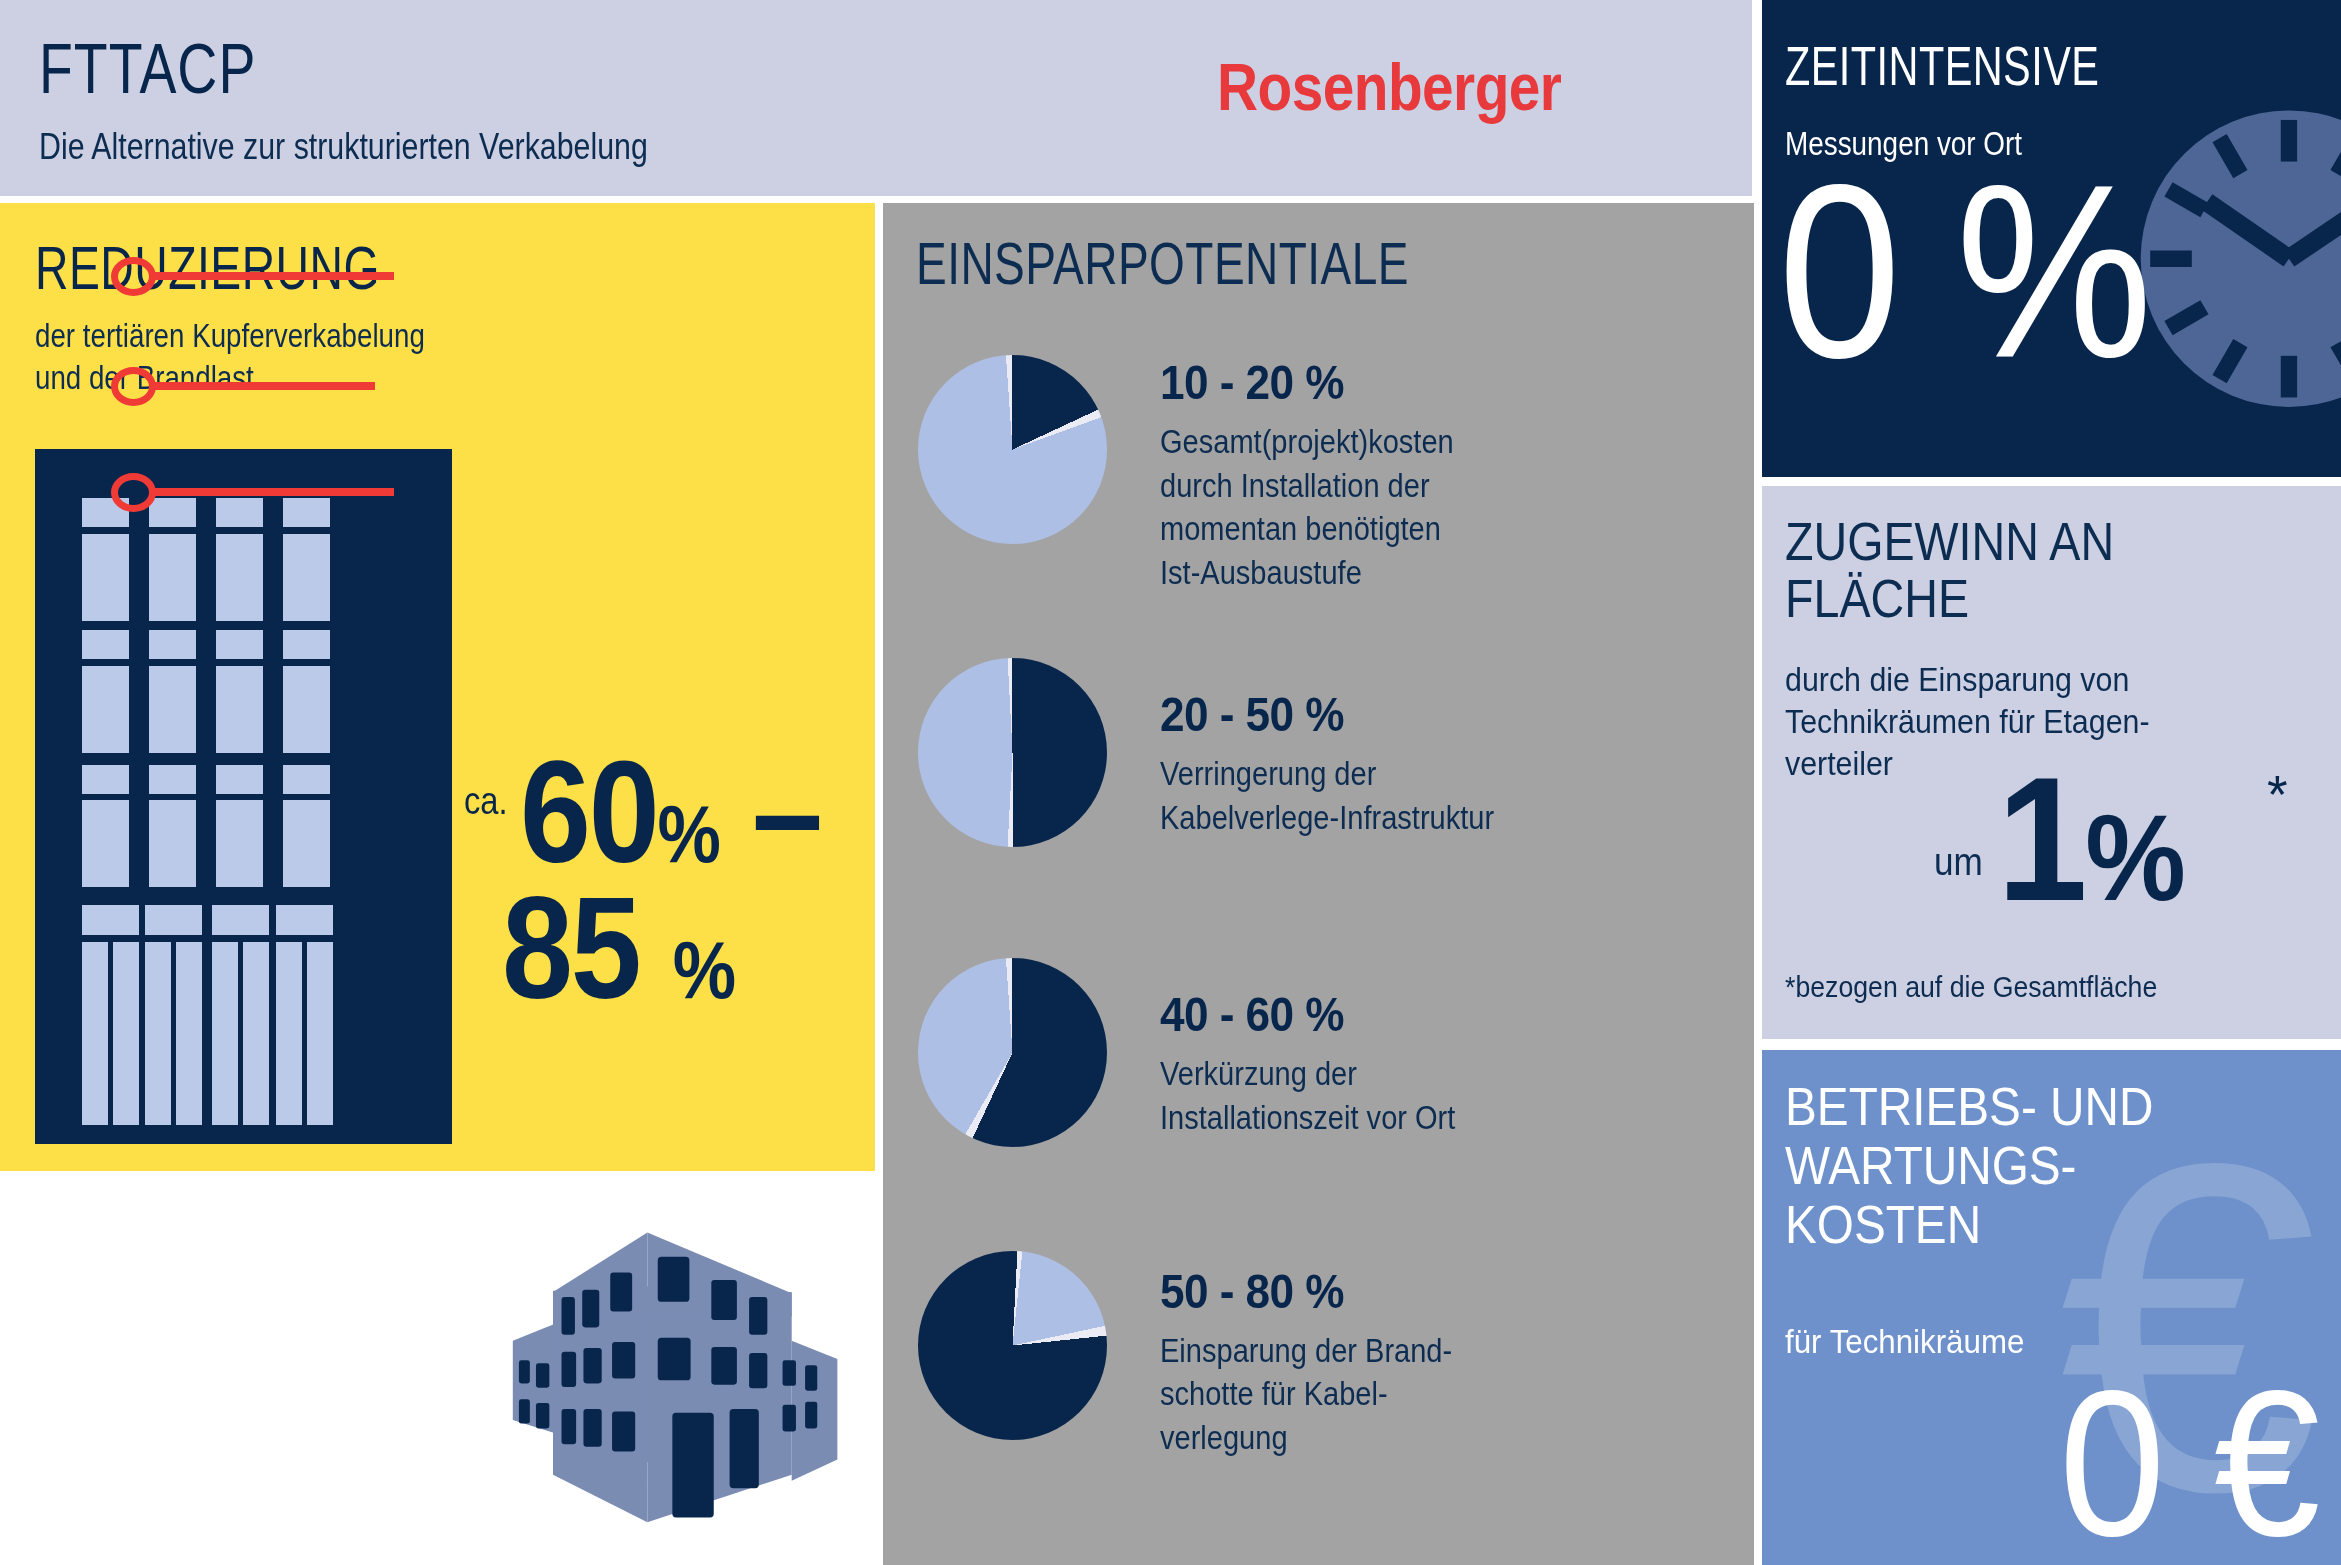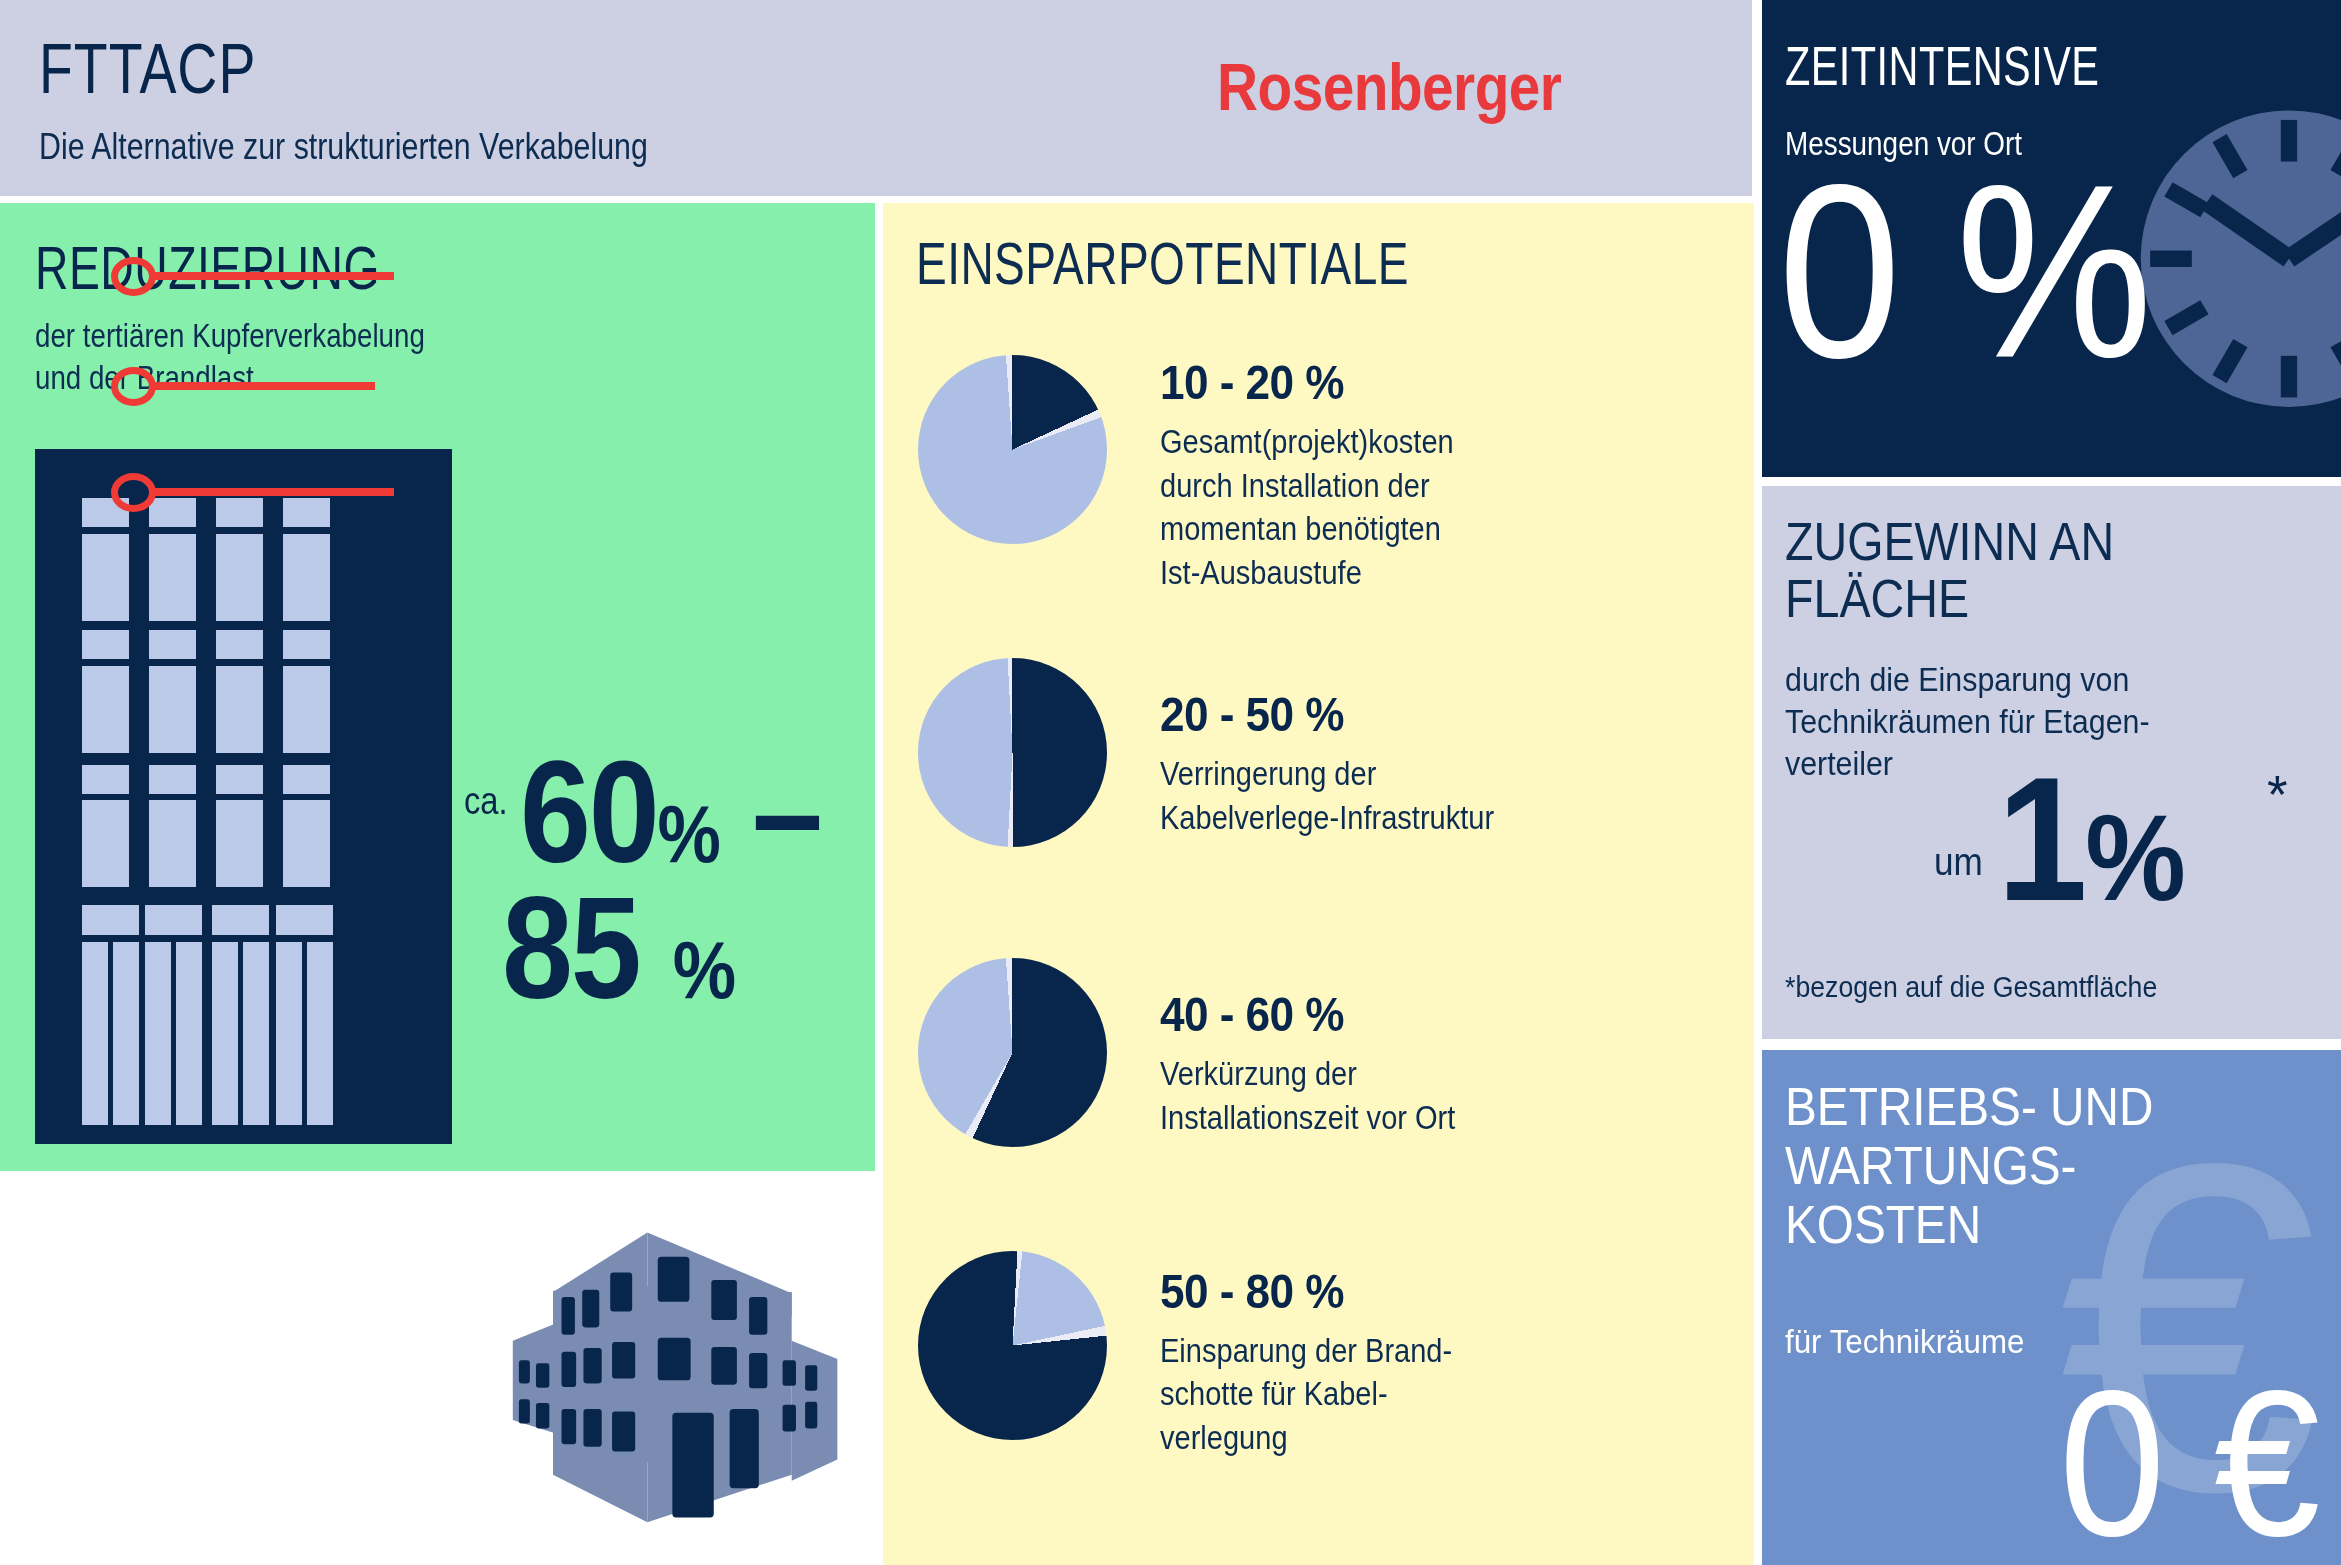--- a/index.html
+++ b/index.html
@@ -12,21 +12,21 @@
   
   #header{left:0;top:0;width:1752px;height:196px;background:#ccd0e2;}
   #header .h-title{position:absolute;left:39px;top:33px;font-size:71px;letter-spacing:1.3px;
       color:#08264c;font-weight:400;line-height:1;transform:scaleX(.78);transform-origin:left top;}
   #header .h-sub{position:absolute;left:39px;top:126px;font-size:37px;color:#0d2c51;
       transform:scaleX(.82);transform-origin:left top;white-space:nowrap;}
   #logo{position:absolute;left:1217px;top:49px;font-size:66px;font-weight:700;color:#e8393c;
       letter-spacing:-0.6px;transform:scaleX(.86);transform-origin:left top;white-space:nowrap;}
 
   
-  #reduzierung{left:0;top:203px;width:875px;height:968px;background:#86efac;}
+  #reduzierung{left:0;top:203px;width:875px;height:968px;background:#fde047;}
   #reduzierung .r-title{position:absolute;left:35px;top:30px;font-size:61px;color:#08264c;
       transform:scaleX(.76);transform-origin:left top;white-space:nowrap;letter-spacing:0.6px;}
   #reduzierung .r-sub{position:absolute;left:35px;top:112px;font-size:33px;color:#0d2c51;
       line-height:1.28;transform:scaleX(.84);transform-origin:left top;white-space:nowrap;}
 
   .bldg{position:absolute;left:35px;top:246px;width:417px;height:695px;background:#08264c;}
   .win{position:absolute;background:#bacae8;}
 
   .marker{position:absolute;width:45px;height:39px;border:7px solid #ef3a36;border-radius:50%;
      box-sizing:border-box;background:transparent;}
@@ -43,21 +43,21 @@
 
   
   #flexibel{left:0;top:1180px;width:875px;height:386px;background:#08264c;}
   #flexibel .f-title{position:absolute;left:35px;top:33px;font-size:54px;color:#ffffff;
       transform:scaleX(.78);transform-origin:left top;letter-spacing:0.6px;white-space:nowrap;}
   #flexibel .f-sub{position:absolute;left:35px;top:126px;font-size:33px;color:#ffffff;line-height:1.34;
       transform:scaleX(.84);transform-origin:left top;white-space:nowrap;}
   #flexbldg{position:absolute;left:499px;top:1219px;width:354px;height:341px;}
 
   
-  #einspar{left:883px;top:203px;width:871px;height:1363px;background:#fef9c3;}
+  #einspar{left:883px;top:203px;width:871px;height:1363px;background:#a3a3a3;}
   #einspar .e-title{position:absolute;left:33px;top:26.5px;font-size:59px;color:#0d2c51;
       transform:scaleX(.78);transform-origin:left top;white-space:nowrap;letter-spacing:0.6px;}
   .row{position:absolute;left:25px;width:821px;}
   .pie{position:absolute;left:10px;width:189px;height:189px;border-radius:50%;}
   .rtxt{position:absolute;left:252px;}
   .rtxt .hd{font-size:48px;font-weight:700;color:#08264c;transform:scaleX(.92);
       transform-origin:left top;white-space:nowrap;letter-spacing:-0.6px;}
   .rtxt .bd{margin-top:10px;font-size:33px;color:#0d2c51;line-height:1.32;
       transform:scaleX(.88);transform-origin:left top;white-space:nowrap;}
 

